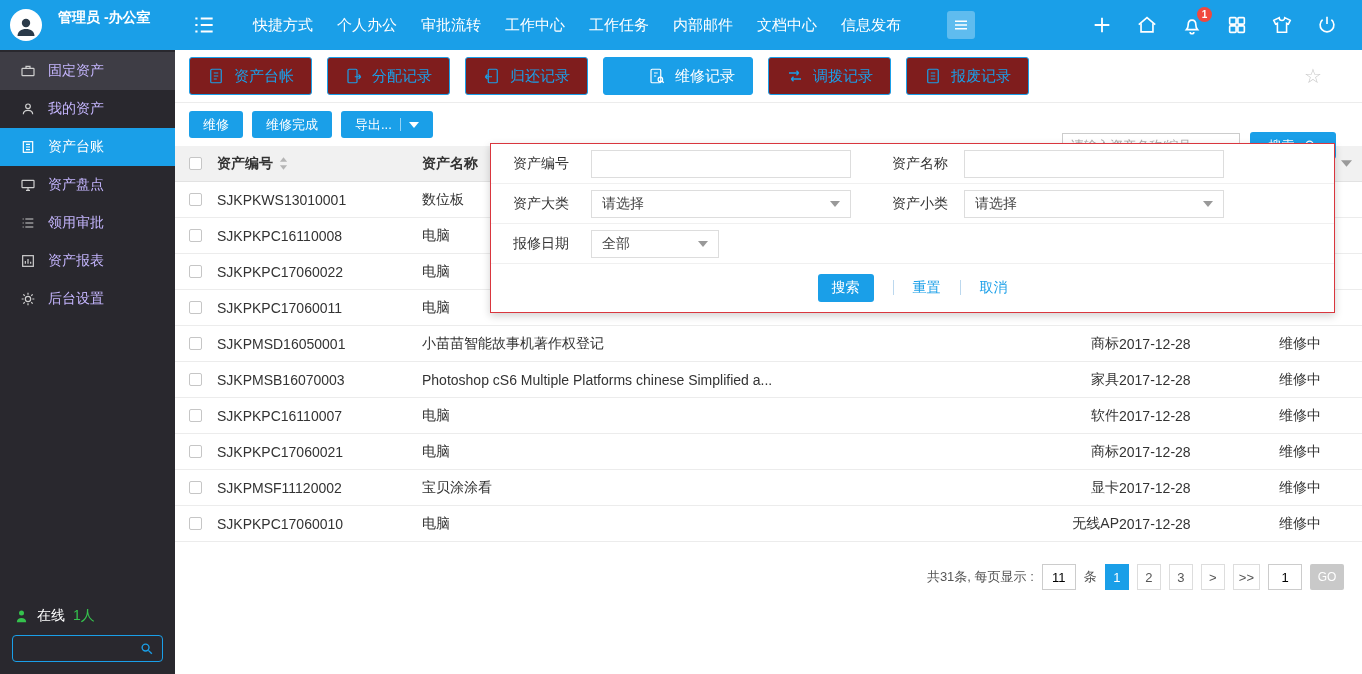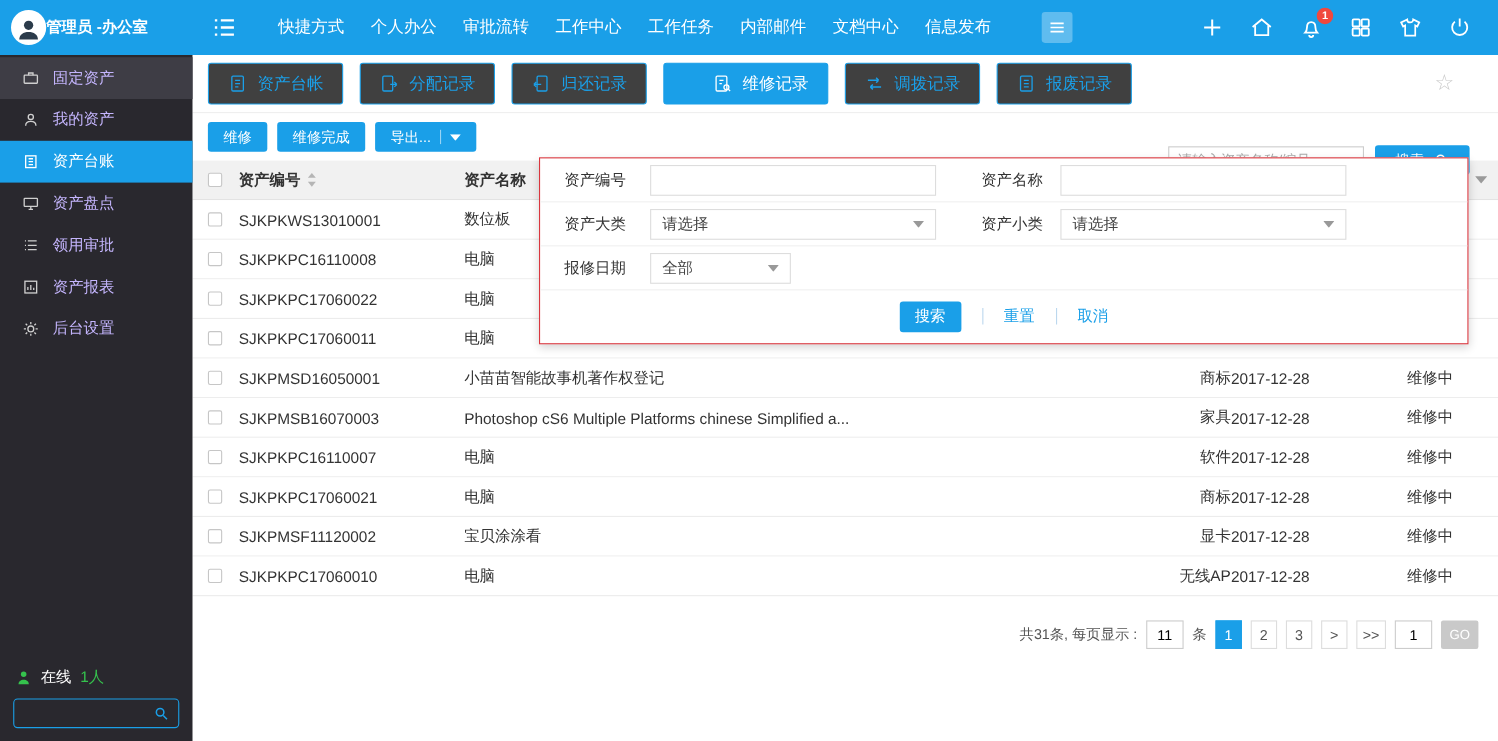--- a/index.html
+++ b/index.html
@@ -3,21 +3,21 @@
 <meta charset="utf-8">
 <style>
   * { margin:0; padding:0; box-sizing:border-box; }
   html,body { width:1362px; height:674px; overflow:hidden; }
   body { font-family:"Liberation Sans","DejaVu Sans",sans-serif; background:#fff; }
   .screen { position:relative; width:1362px; height:674px; overflow:hidden; background:#fff; }
   :root { --blue:#1a9fe8; --dark:#29282e; --red:#d9363e; }
 
   
   .topbar { position:absolute; top:0; left:0; right:0; height:50px; background:var(--blue); display:flex; align-items:center; color:#fff; z-index:20; }
-  .user { width:175px; display:flex; align-items:center; gap:0; padding-left:10px; font-size:14px; font-weight:bold; cursor:pointer; }
+  .user { width:175px; display:flex; gap:16px; padding-left:10px; font-size:14px; font-weight:bold; cursor:pointer; }
   .avatar { width:32px; height:32px; border-radius:50%; background:#fff; display:flex; align-items:center; justify-content:center; overflow:hidden; flex:none; }
   .avatar svg { width:24px; height:24px; margin-top:4px; }
   .hamb { width:26px; height:26px; margin-left:16px; cursor:pointer; flex:none; }
   .topnav { display:flex; margin-left:24px; }
   .topnav a { padding:0 12px; font-size:15px; color:#fff; text-decoration:none; line-height:50px; cursor:pointer; white-space:nowrap; }
   .apps-btn { width:28px; height:28px; background:rgba(255,255,255,.3); border-radius:3px; display:flex; align-items:center; justify-content:center; margin-left:34px; cursor:pointer; flex:none; }
   .apps-btn svg { width:18px; height:18px; }
   .top-icons { margin-left:auto; display:flex; align-items:center; gap:23px; padding-right:24px; }
   .ticon { width:22px; height:22px; position:relative; cursor:pointer; flex:none; }
   .ticon svg { width:22px; height:22px; display:block; }
@@ -35,21 +35,21 @@
   .online { display:flex; align-items:center; gap:8px; color:#fff; font-size:14px; margin-bottom:10px; padding-left:2px; }
   .online .o-icon { width:15px; height:15px; display:flex; }
   .online .count { color:#35c24d; }
   .side-search { height:27px; border:1px solid var(--blue); border-radius:4px; display:flex; align-items:center; padding:0 8px; }
   .side-search input { flex:1; background:transparent; border:none; outline:none; color:#fff; font-size:13px; min-width:0; }
   .side-search svg { width:15px; height:15px; flex:none; }
 
   
   .main { position:absolute; left:175px; top:50px; right:0; bottom:0; background:#fff; }
   .tabs-row { height:53px; display:flex; align-items:center; padding:0 14px; gap:15px; border-bottom:1px solid #ececec; background:#fff; }
-  .tab { height:38px; border:1px solid var(--blue); border-radius:3px; color:var(--blue); display:flex; align-items:center; gap:9px; padding:0 17px; font-size:15px; cursor:pointer; background:#404040; white-space:nowrap; }
+  .tab { height:38px; border:1px solid var(--blue); border-radius:3px; color:var(--blue); display:flex; align-items:center; gap:9px; padding:0 17px; font-size:15px; cursor:pointer; background:#7f1d1d; white-space:nowrap; }
   .tab.active { background:var(--blue); color:#fff;padding-left:44px; }
   .tab svg { width:18px; height:18px; flex:none; }
   .fav-star { margin-left:auto; margin-right:26px; color:#c9c9c9; font-size:20px; cursor:pointer; line-height:1; }
 
   .toolbar { height:43px; display:flex; align-items:center; padding:0 14px; gap:9px; background:#fff; }
   .btn-blue { background:var(--blue); color:#fff; border:none; border-radius:3px; height:27px; padding:0 14px; font-size:13px; display:flex; align-items:center; gap:8px; cursor:pointer; white-space:nowrap; }
   .btn-blue .sep { width:1px; height:13px; background:rgba(255,255,255,.55); }
   .toolbar-right { margin-left:auto; display:flex; align-items:center; gap:10px; margin-right:12px;margin-top:42px; }
   .search-input { width:178px; height:25px; border:1px solid #ccc; padding:0 8px; font-size:13px; color:#333; outline:none; }
   .search-input::placeholder { color:#aaa; }

